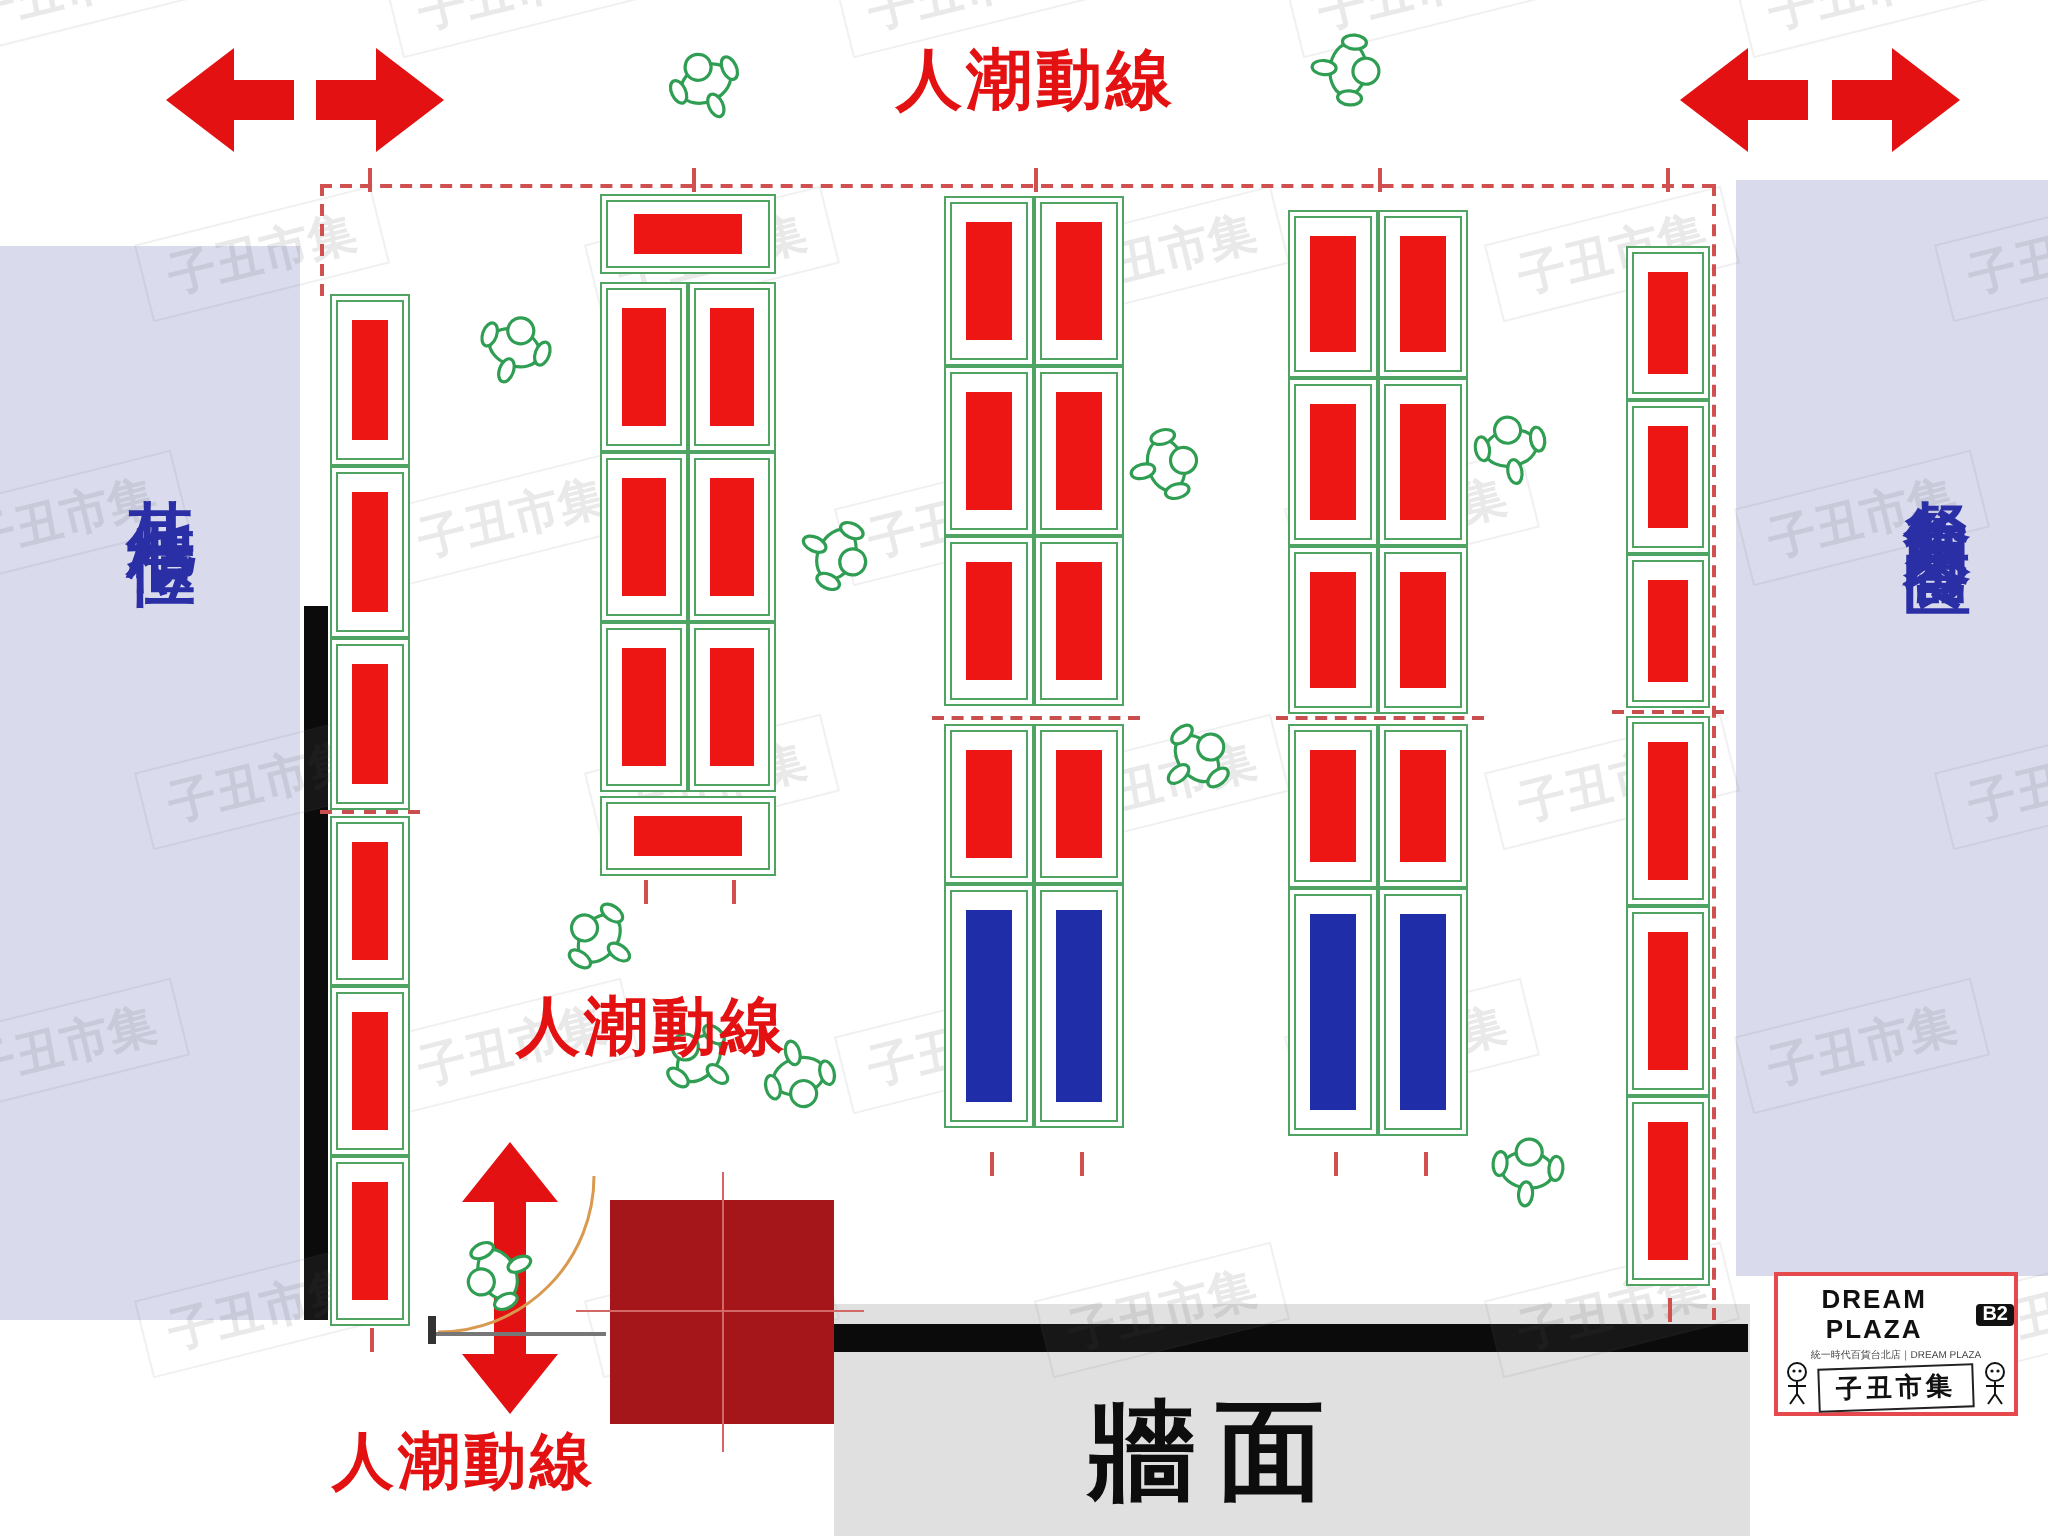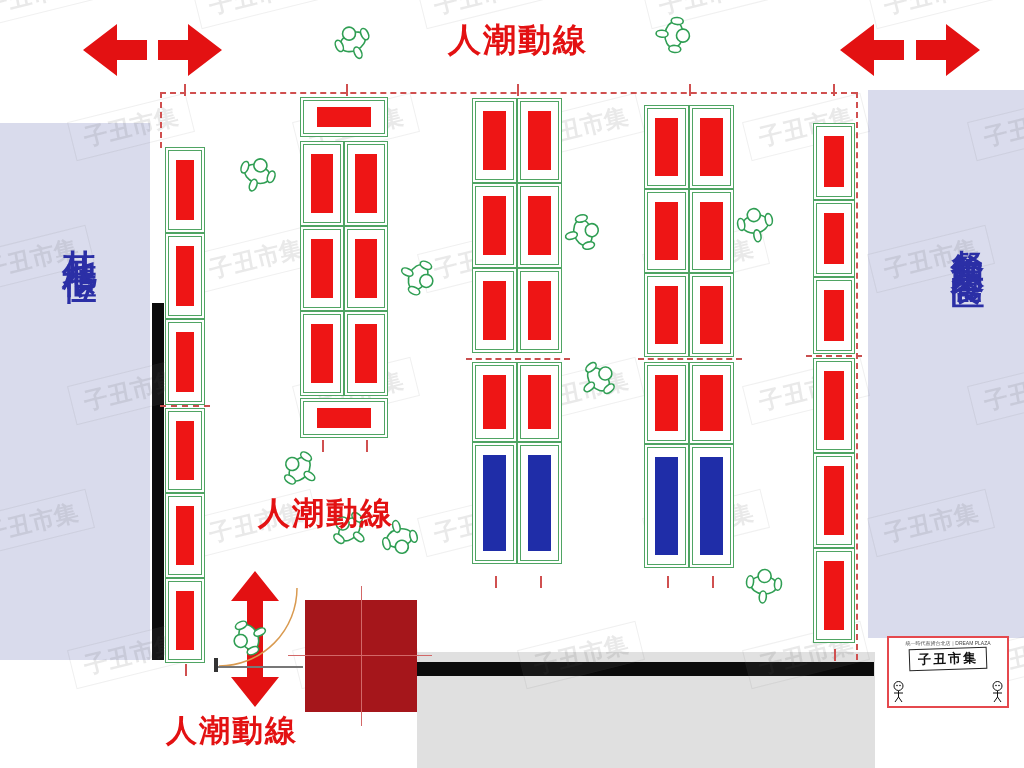--- a/index.html
+++ b/index.html
@@ -377,22 +377,27 @@
     </g>
   </svg>
 
   <div class="flow" style="left:448px;top:18px;font-size:33px;">人潮動線</div>
   <div class="flow" style="left:258px;top:492px;font-size:32px;">人潮動線</div>
   <div class="flow" style="left:166px;top:710px;font-size:31px;">人潮動線</div>
 
   <div class="zone" style="left:56px;top:222px;">其他櫃位</div>
   <div class="zone" style="left:944px;top:222px;">餐飲用餐區</div>
 
+  <div class="wall-label">牆面</div>
 
   <div class="logo">
+    <div class="logo-row1">
+      <span>DREAM PLAZA</span>
+      <span class="badge">B2</span>
+    </div>
     <div class="logo-sub">統一時代百貨台北店｜DREAM PLAZA</div>
     <div class="logo-banner">子丑市集</div>
     <svg class="mascot" style="left:3px;" width="13" height="22">
       <circle cx="6.5" cy="5" r="4.5" fill="#fff" stroke="#111"></circle>
       <circle cx="5" cy="4.5" r="0.8" fill="#111"></circle>
         <circle cx="8" cy="4.5" r="0.8" fill="#111"></circle>
       <path d="M6.5 10 L6.5 16 M2 12 L11 12 M6.5 16 L3 21 M6.5 16 L10 21" stroke="#111" fill="none"></path>
     </svg>
     <svg class="mascot" style="right:3px;" width="13" height="22">
       <circle cx="6.5" cy="5" r="4.5" fill="#fff" stroke="#111"></circle>

